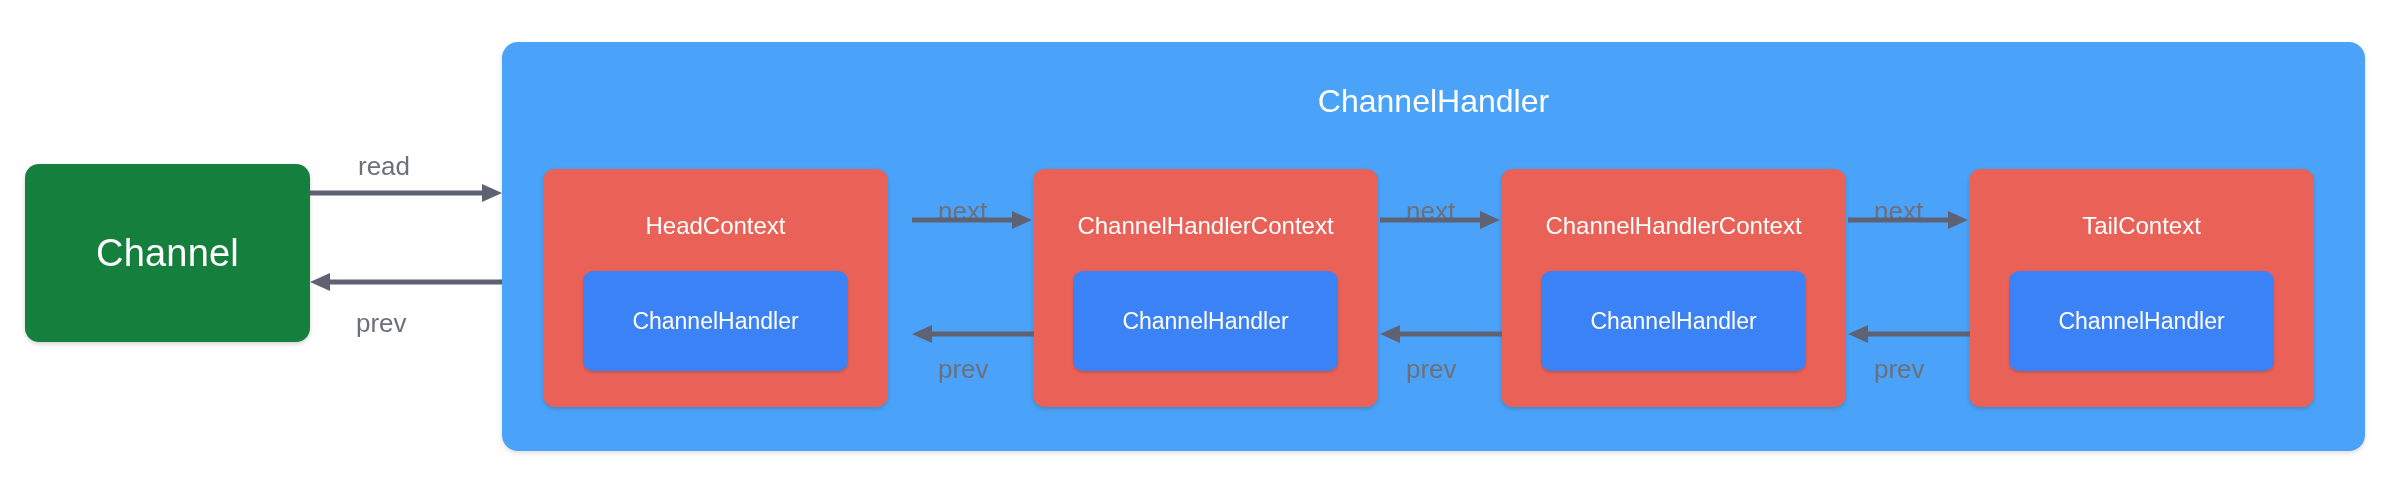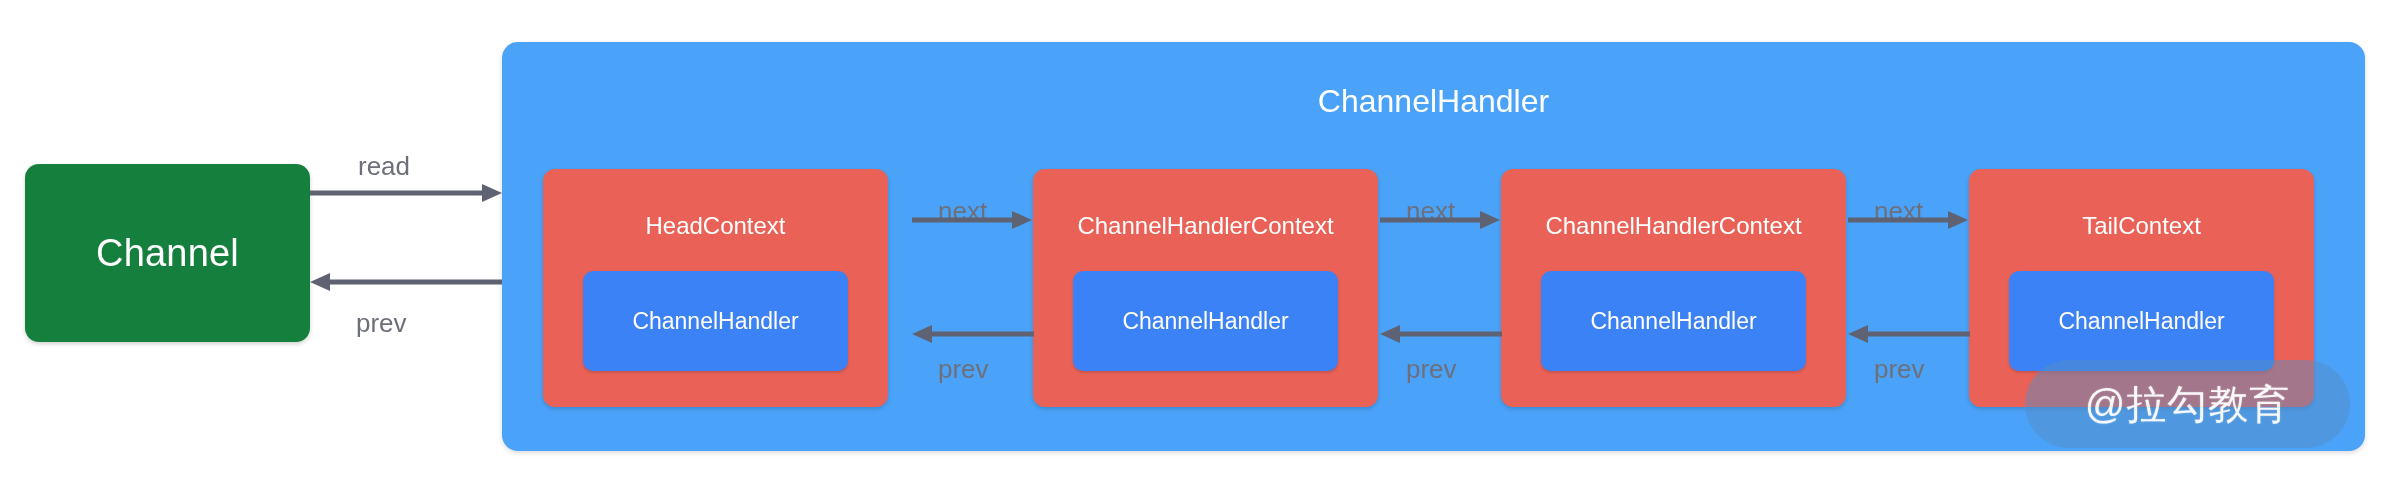--- a/index.html
+++ b/index.html
@@ -239,17 +239,14 @@
   <svg class="arrow-svg" style="left:1848px; top:210px;" width="122" height="20">
     <line class="arrow-line" x1="0" y1="10" x2="100" y2="10"></line>
     <polygon class="arrow-head" points="100,1 120,10 100,19"></polygon>
   </svg>
   <svg class="arrow-svg" style="left:1846px; top:324px;" width="124" height="20">
     <line class="arrow-line" x1="22" y1="10" x2="124" y2="10"></line>
     <polygon class="arrow-head" points="22,1 2,10 22,19"></polygon>
   </svg>
   <div class="edge-label" style="left:1874px; top:356px;">prev</div>
 
-  <div class="watermark">
-    <span class="watermark-text">@拉勾教育</span>
-  </div>
 
 </div>
 
 </body></html>

